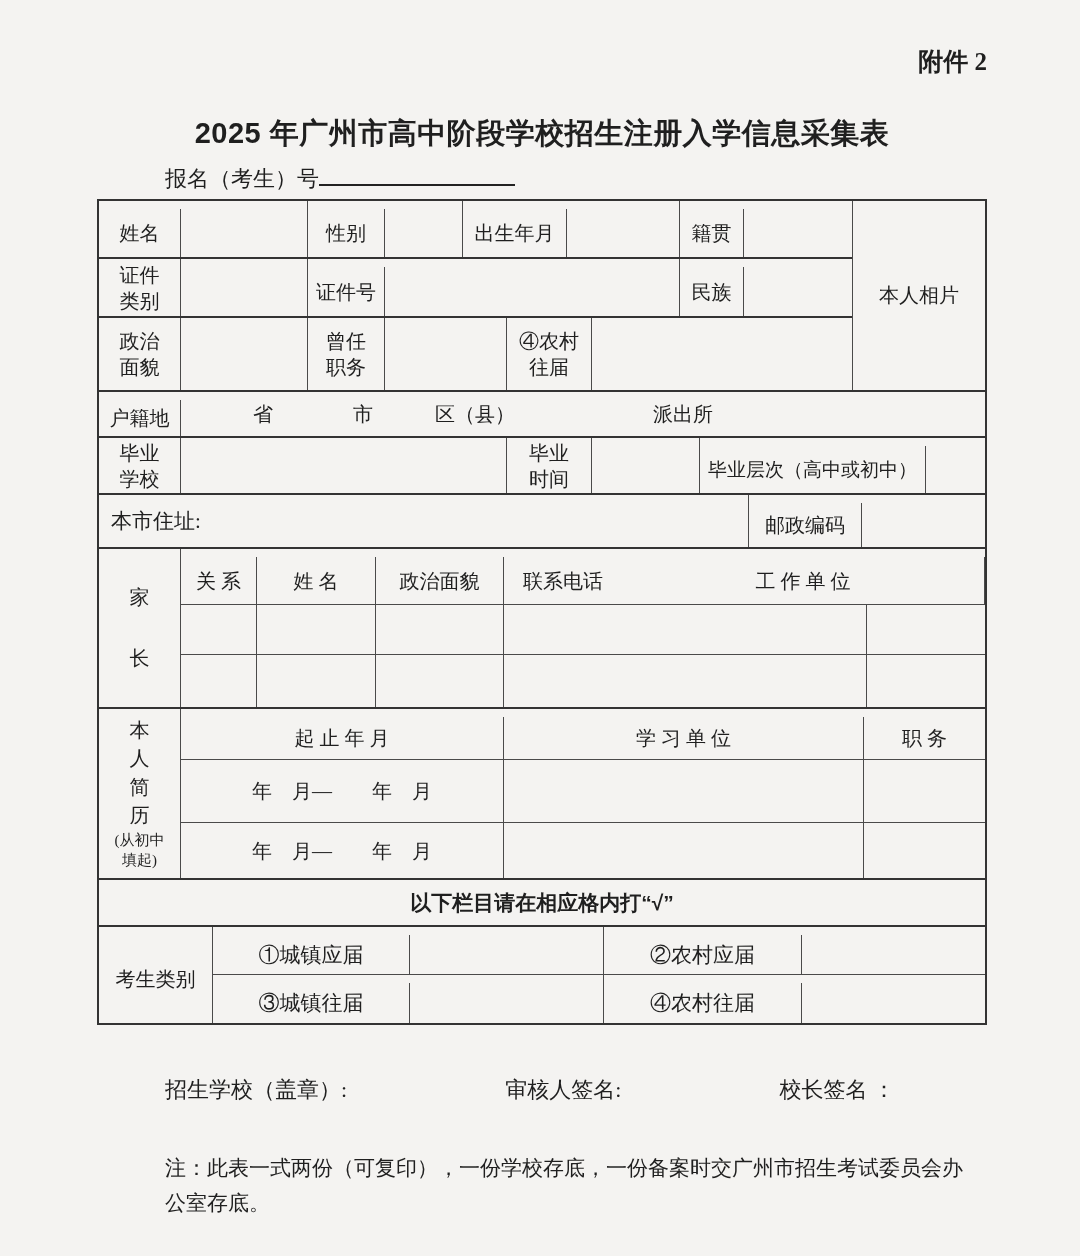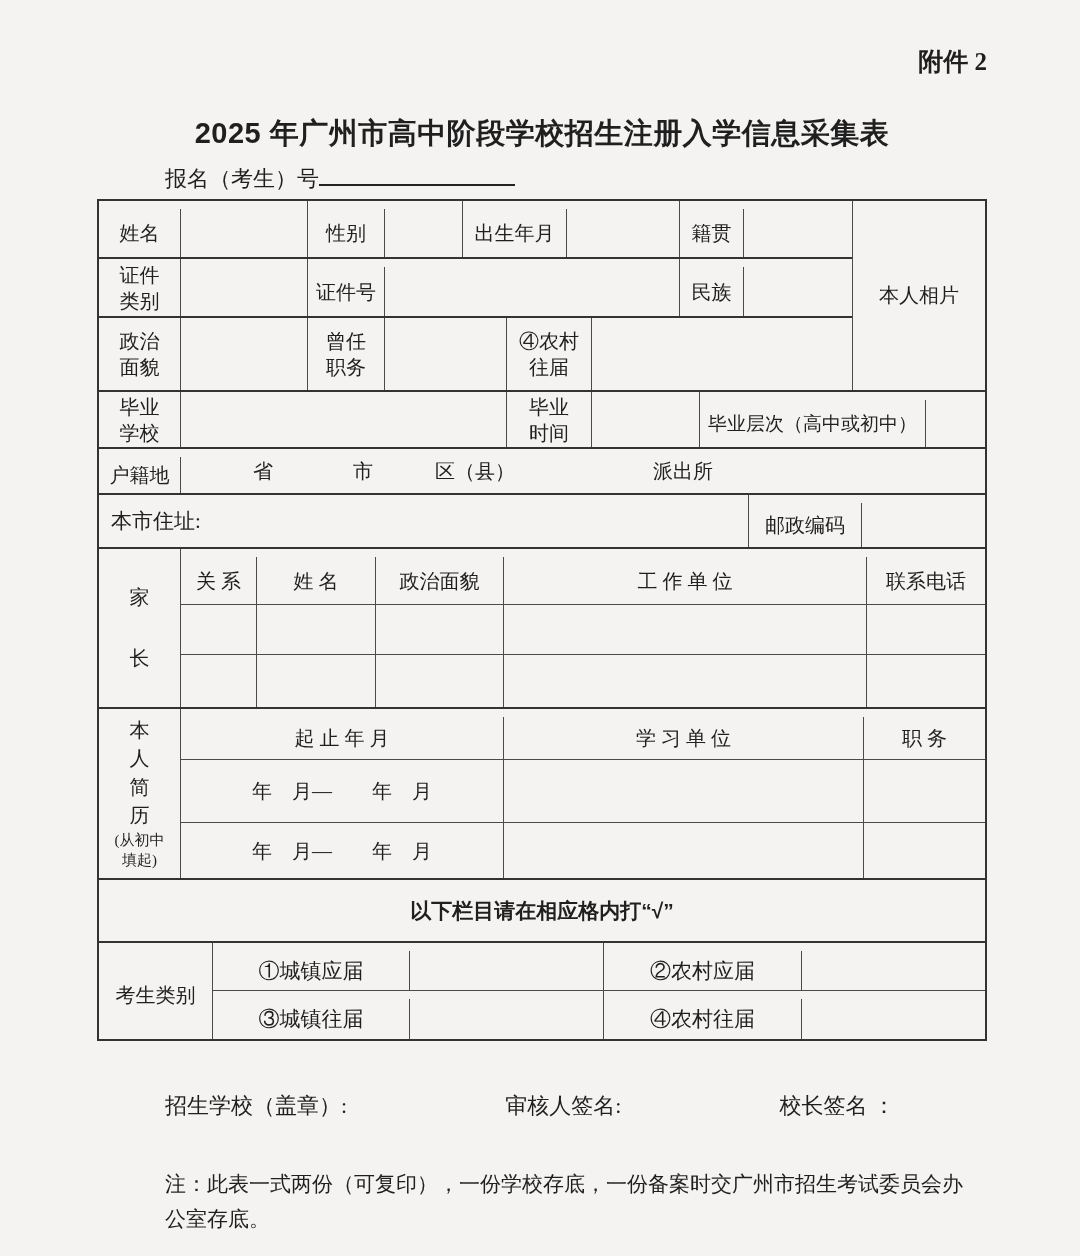--- a/index.html
+++ b/index.html
@@ -28,21 +28,21 @@
      text-align:center;font-size:20px;line-height:26px;}
   .c.last{border-right:none;}
   .fl{flex:1;}
   .nw{white-space:nowrap;margin-top:8px;}
   .wrap14{padding:8px 14px;}
   .wrap16{padding:0 16px;}
   .wrap10{padding:0 10px;}
   .pre{white-space:pre;}
   .h58{height:58px}.h59{height:59px}.h72{height:72px}.h57{height:57px}.h46{height:46px}
   .h54{height:54px}.h56{height:56px}.h50{height:50px}.h52{height:52px}.h51{height:51px}
-  .h63{height:63px}.h55{height:55px}.h47{height:63px}.h48{height:48px}
+  .h63{height:63px}.h55{height:55px}.h47{height:47px}.h48{height:48px}
 
   .sec{display:flex;}
   .sec-left{flex:1;}
   .photo{width:133px;border-left:1px solid var(--bd1);display:flex;align-items:center;
      justify-content:center;font-size:20px;}
   .vlabel{display:flex;flex-direction:column;align-items:center;justify-content:space-evenly;
      border-right:1px solid var(--bd1);font-size:20px;}
   .w82{width:82px}.w114{width:114px}
   .household-cell{flex:1;display:flex;align-items:center;font-size:20px;}
   .household-cell span{display:inline-block;}
@@ -97,59 +97,59 @@
           <div class="c" style="width:122px"></div>
           <div class="c wrap10" style="width:85px">④农村往届</div>
           <div class="c fl last"></div>
         </div>
       </div>
       <div class="photo">
         <span>本人相片</span>
       </div>
     </div>
 
+    <div class="r bb2 h46">
+      <div class="c w82 nw">户籍地</div>
+      <div class="household-cell last">
+        <span class="hh-province">省</span>
+        <span class="hh-city">市</span>
+        <span class="hh-district">区（县）</span>
+        <span class="hh-police">派出所</span>
+      </div>
+    </div>
+
     <div class="r bb2 h57">
       <div class="c w82 wrap14">毕业学校</div>
       <div class="c" style="width:326px"></div>
       <div class="c wrap16" style="width:85px">毕业时间</div>
       <div class="c" style="width:108px"></div>
       <div class="c nw" style="width:226px;font-size:19px">毕业层次（高中或初中）</div>
       <div class="c fl last"></div>
     </div>
 
-    <div class="r bb2 h46">
-      <div class="c w82 nw">户籍地</div>
-      <div class="household-cell last">
-        <span class="hh-province">省</span>
-        <span class="hh-city">市</span>
-        <span class="hh-district">区（县）</span>
-        <span class="hh-police">派出所</span>
-      </div>
-    </div>
-
     <div class="r bb2 h54">
       <div class="c addr" style="width:650px">
         <span>本市住址:</span>
       </div>
       <div class="c nw" style="width:113px">邮政编码</div>
       <div class="c fl last"></div>
     </div>
 
     <div class="sec bb2">
       <div class="vlabel w82" style="height:158px">
         <span>家</span>
         <span>长</span>
       </div>
       <div class="sec-left">
         <div class="r bb1 h56">
           <div class="c nw" style="width:76px">关 系</div>
           <div class="c nw" style="width:119px">姓 名</div>
           <div class="c nw" style="width:128px">政治面貌</div>
+          <div class="c fl last nw">联系电话</div>
           <div class="c nw" style="width:363px">工 作 单 位</div>
-          <div class="c fl last nw">联系电话</div>
         </div>
         <div class="r bb1 h50">
           <div class="c" style="width:76px"></div>
           <div class="c" style="width:119px"></div>
           <div class="c" style="width:128px"></div>
           <div class="c" style="width:363px"></div>
           <div class="c fl last"></div>
         </div>
         <div class="r h52">
           <div class="c" style="width:76px"></div>

